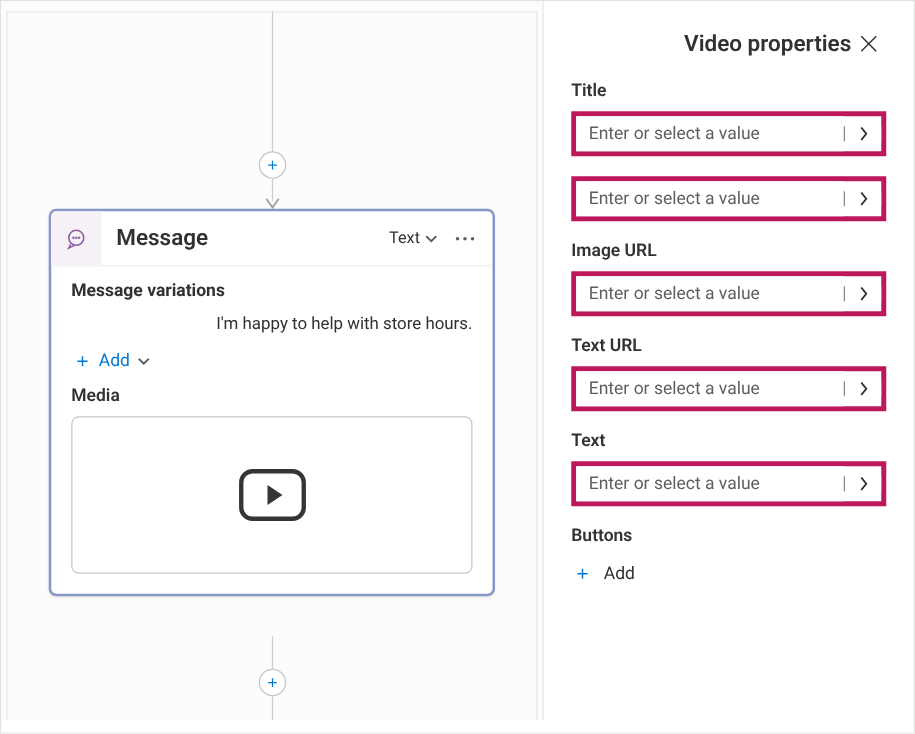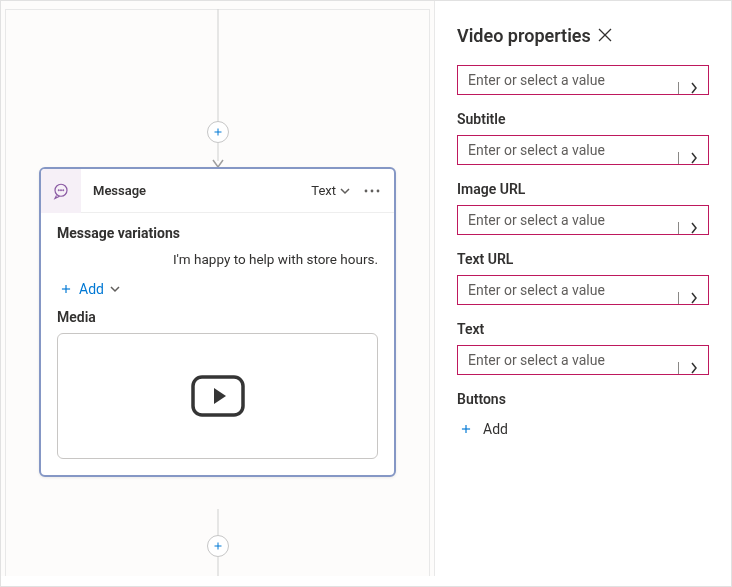--- a/index.html
+++ b/index.html
@@ -10,42 +10,42 @@
   .frame-border { position: absolute; left: 4px; top: 8px; right: 4px; bottom: 0; border: 1px solid #e8e8e8; border-bottom: none; }
   .conn-line { position: absolute; left: 50%; transform: translateX(-50%); width: 1px; background: #cfcfcf; }
   .add-node { position: absolute; left: 50%; transform: translate(-50%, -50%); width: 22px; height: 22px; border-radius: 50%; background: #fff; border: 1px solid #c6c6c6; display: flex; align-items: center; justify-content: center; cursor: pointer; }
   .add-node svg { width: 12px; height: 12px; stroke: #0078d4; }
   .arrowhead { position: absolute; left: 50%; transform: translate(-50%, 0); color: #9e9e9e; }
 
   .card { position: absolute; left: 38px; right: 38px; top: 166px; border: 2px solid #8597c5; border-radius: 6px; background: #fff; box-shadow: 0 1px 3px rgba(0,0,0,0.08); }
   .card-header { display: flex; align-items: center; height: 44px; border-bottom: 1px solid #eee; }
   .card-icon { width: 40px; height: 44px; background: #f6f0f7; display: flex; align-items: center; justify-content: center; border-top-left-radius: 4px; }
   .card-icon svg { width: 18px; height: 18px; stroke: #8a5aa3; fill: none; }
-  .card-title { font-weight: 600; font-size: 13px; padding-left: 12px; flex: 1; }
+  .card-title { font-weight: 600; font-size: 18px; padding-left: 12px; flex: 1; }
   .card-header-actions { display: flex; align-items: center; gap: 6px; padding-right: 10px; }
   .type-dd { display: flex; align-items: center; gap: 4px; font-size: 13px; color: #323130; cursor: pointer; padding: 4px 4px; border-radius: 2px; }
   .more-btn { width: 24px; height: 24px; display: flex; align-items: center; justify-content: center; cursor: pointer; border-radius: 2px; }
   .card-body { padding: 12px 16px 16px; }
   .section-label { font-weight: 700; font-size: 14px; margin-bottom: 8px; }
   .variation-text { font-size: 13.5px; color: #323130; padding: 2px 0 10px; text-align: right; }
   .add-inline { display: inline-flex; align-items: center; gap: 6px; color: #0078d4; font-size: 14px; cursor: pointer; padding: 4px 2px; }
   .add-inline svg.plus { width: 14px; height: 14px; stroke: #0078d4; }
   .add-inline svg.chev { width: 10px; height: 10px; stroke: #605e5c; }
   .media-label { font-weight: 600; font-size: 14px; margin-top: 8px; margin-bottom: 8px; }
   .media-box { border: 1px solid #c8c6c4; border-radius: 6px; height: 126px; display: flex; align-items: center; justify-content: center; cursor: pointer; }
   .media-box svg { width: 56px; height: 44px; }
 
   
   .panel { width: 296px; flex: 0 0 296px; background: #fff; display: flex; flex-direction: column; padding: 20px 22px 12px; }
-  .panel-head { display: flex; align-items: center; justify-content: flex-start; margin-bottom: 16px; }
+  .panel-head { display: flex; align-items: center; justify-content: flex-end; margin-bottom: 16px; }
   .panel-title { font-weight: 600; font-size: 18px; }
   .close-btn { width: 28px; height: 28px; display: flex; align-items: center; justify-content: center; cursor: pointer; border-radius: 2px; }
   .field { margin-bottom: 16px; }
   .field-label { font-weight: 600; font-size: 14px; margin-bottom: 8px; }
-  .input-row { display: flex; align-items: flex-end; border: 1px solid #be185d; }
+  .input-row { display: flex; align-items: center; border: 4px solid #be185d; }
   .input-row input { flex: 1; border: none; outline: none; padding: 6px 10px; font-size: 14px; font-family: inherit; color: #323130; }
   .input-row input::placeholder { color: #605e5c; }
   .chev-btn { width: 30px; border-left: 1px solid #8a8886; display: flex; align-items: center; justify-content: center; cursor: pointer; background: #fff; }
   .chev-btn svg { width: 8px; height: 12px; stroke: #323130; }
   .buttons-add { display: inline-flex; align-items: center; gap: 10px; color: #323130; cursor: pointer; padding: 6px 2px; }
   .buttons-add svg { width: 14px; height: 14px; stroke: #0078d4; }
 
   
   .torn { position: absolute; left: 0; right: 0; bottom: 0; height: 10px; background: #fff; }
 </style>
@@ -140,32 +140,32 @@
       <div class="panel-title">Video properties</div>
       <div class="close-btn">
         <svg width="14" height="14" viewBox="0 0 14 14" stroke="#323130" stroke-width="1.2">
             <line x1="1" y1="1" x2="13" y2="13"></line>
             <line x1="13" y1="1" x2="1" y2="13"></line>
           </svg>
       </div>
     </div>
 
     <div class="field">
-      <div class="input-row">
-        <input type="text" placeholder="Enter or select a value" style="">
-        <div class="chev-btn">
-          <svg viewBox="0 0 8 12" fill="none" stroke-width="1.5">
-              <path d="M2 1 L6 6 L2 11"></path>
-            </svg>
-        </div>
-      </div>
-    </div>
-
-    <div class="field">
-      <div class="field-label">Subtitle</div>
+      <div class="field-label">Title</div>
+      <div class="input-row">
+        <input type="text" placeholder="Enter or select a value" style="">
+        <div class="chev-btn">
+          <svg viewBox="0 0 8 12" fill="none" stroke-width="1.5">
+              <path d="M2 1 L6 6 L2 11"></path>
+            </svg>
+        </div>
+      </div>
+    </div>
+
+    <div class="field">
       <div class="input-row">
         <input type="text" placeholder="Enter or select a value" style="">
         <div class="chev-btn">
           <svg viewBox="0 0 8 12" fill="none" stroke-width="1.5">
               <path d="M2 1 L6 6 L2 11"></path>
             </svg>
         </div>
       </div>
     </div>
 

